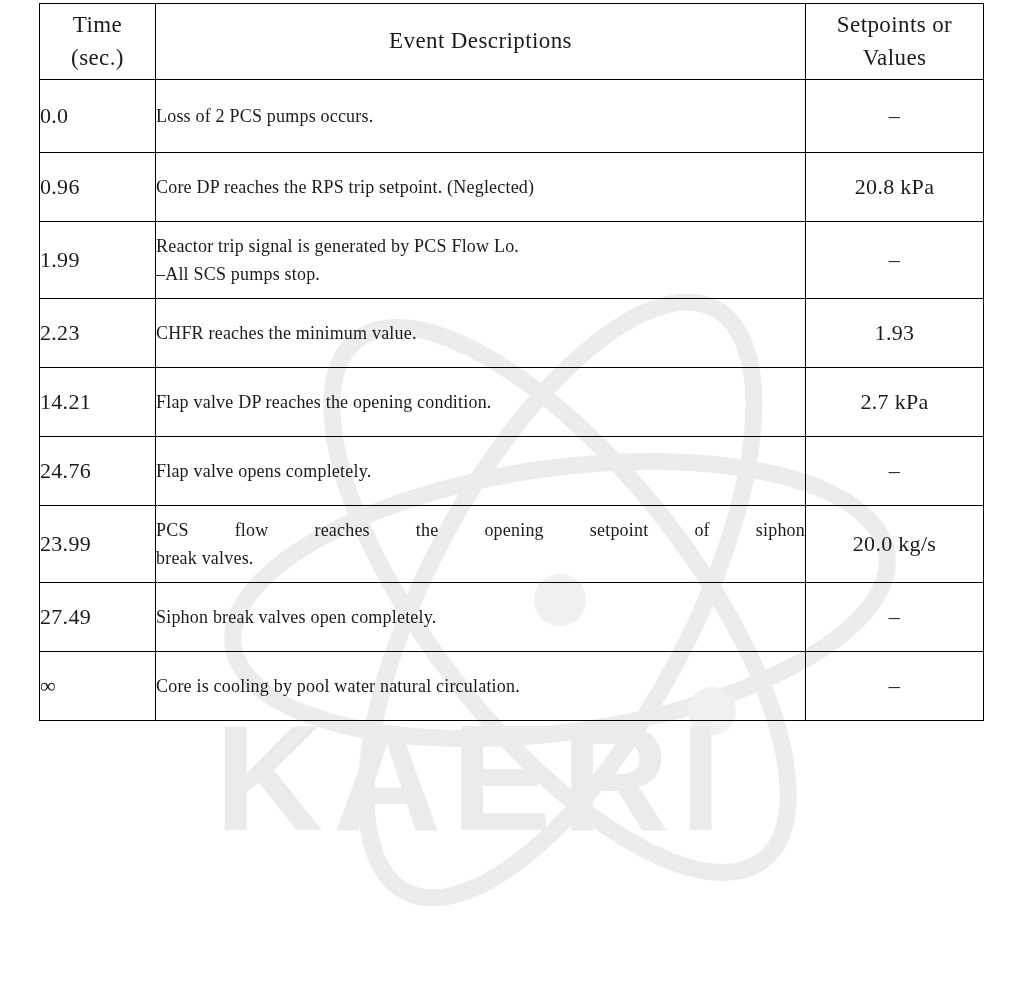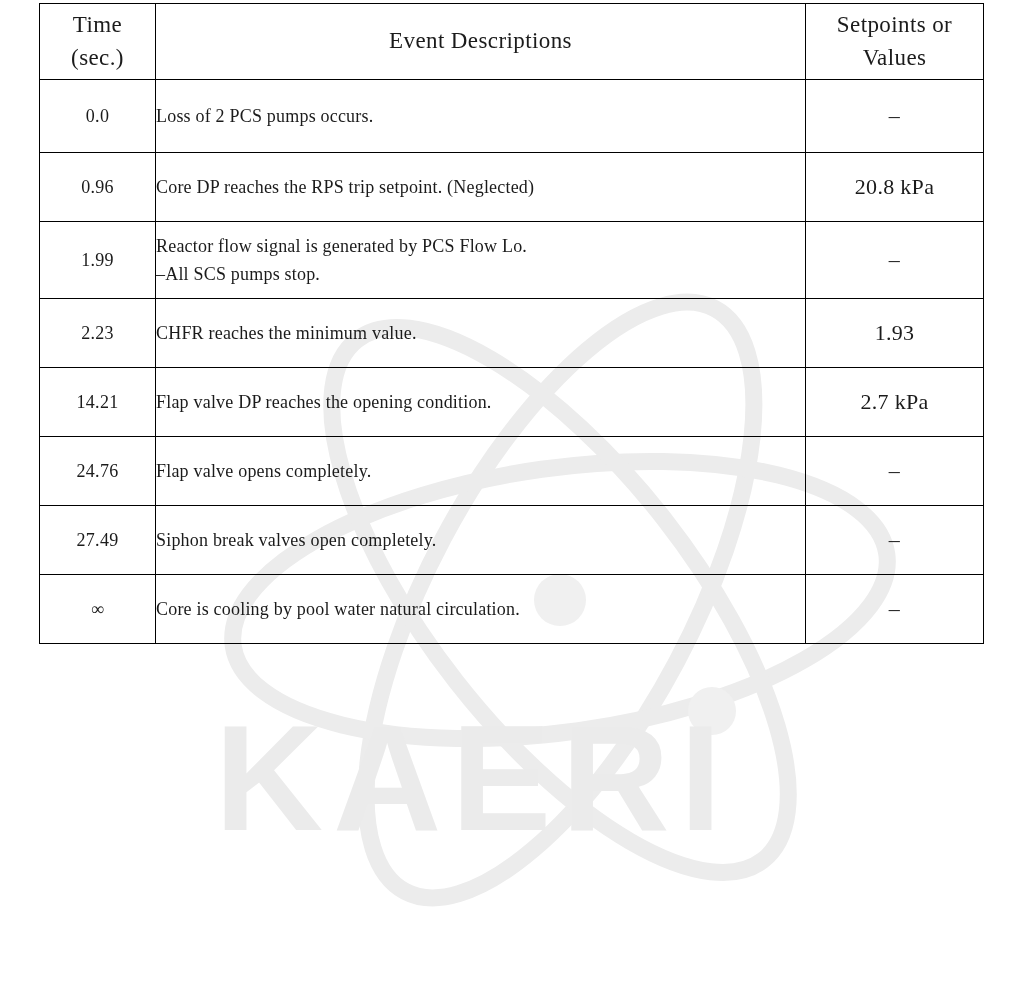--- a/index.html
+++ b/index.html
@@ -60,22 +60,22 @@
     font-weight: normal;
     font-size: 23px;
     text-align: center;
     line-height: 1.42;
     letter-spacing: 0.4px;
   }
   th .hdr-line { display: block; white-space: nowrap; }
 
   
   td.cell-time {
-    text-align: center;
-    font-size: 18px;
+    text-align: left;
+    font-size: 22px;
     letter-spacing: 0.3px;
   }
   td.cell-value {
     text-align: center;
     font-size: 22px;
     letter-spacing: 0.3px;
   }
   td.cell-desc {
     text-align: left;
     font-size: 18px;
@@ -153,21 +153,21 @@
         <tr class="row-h1">
           <td class="cell-time">0.96</td>
           <td class="cell-desc">
             <span class="desc-line">Core DP reaches the RPS trip setpoint. (Neglected)</span>
           </td>
           <td class="cell-value"><span>20.8 kPa</span></td>
         </tr>
         <tr class="row-h3">
           <td class="cell-time">1.99</td>
           <td class="cell-desc">
-            <span class="desc-line">Reactor flow signal is generated by PCS Flow Lo.</span>
+            <span class="desc-line">Reactor trip signal is generated by PCS Flow Lo.</span>
             <span class="desc-line">–All SCS pumps stop.</span>
           </td>
           <td class="cell-value"><span class="dash">–</span></td>
         </tr>
         <tr class="row-h1">
           <td class="cell-time">2.23</td>
           <td class="cell-desc">
             <span class="desc-line">CHFR reaches the minimum value.</span>
           </td>
           <td class="cell-value"><span>1.93</span></td>
@@ -178,20 +178,28 @@
             <span class="desc-line">Flap valve DP reaches the opening condition.</span>
           </td>
           <td class="cell-value"><span>2.7 kPa</span></td>
         </tr>
         <tr class="row-h1">
           <td class="cell-time">24.76</td>
           <td class="cell-desc">
             <span class="desc-line">Flap valve opens completely.</span>
           </td>
           <td class="cell-value"><span class="dash">–</span></td>
+        </tr>
+        <tr class="row-h3">
+          <td class="cell-time">23.99</td>
+          <td class="cell-desc justify">
+            <span class="desc-line j">PCS flow reaches the opening setpoint of siphon</span>
+            <span class="desc-line">break valves.</span>
+          </td>
+          <td class="cell-value"><span>20.0 kg/s</span></td>
         </tr>
         <tr class="row-h1">
           <td class="cell-time">27.49</td>
           <td class="cell-desc">
             <span class="desc-line">Siphon break valves open completely.</span>
           </td>
           <td class="cell-value"><span class="dash">–</span></td>
         </tr>
         <tr class="row-h1">
           <td class="cell-time inf">∞</td>

